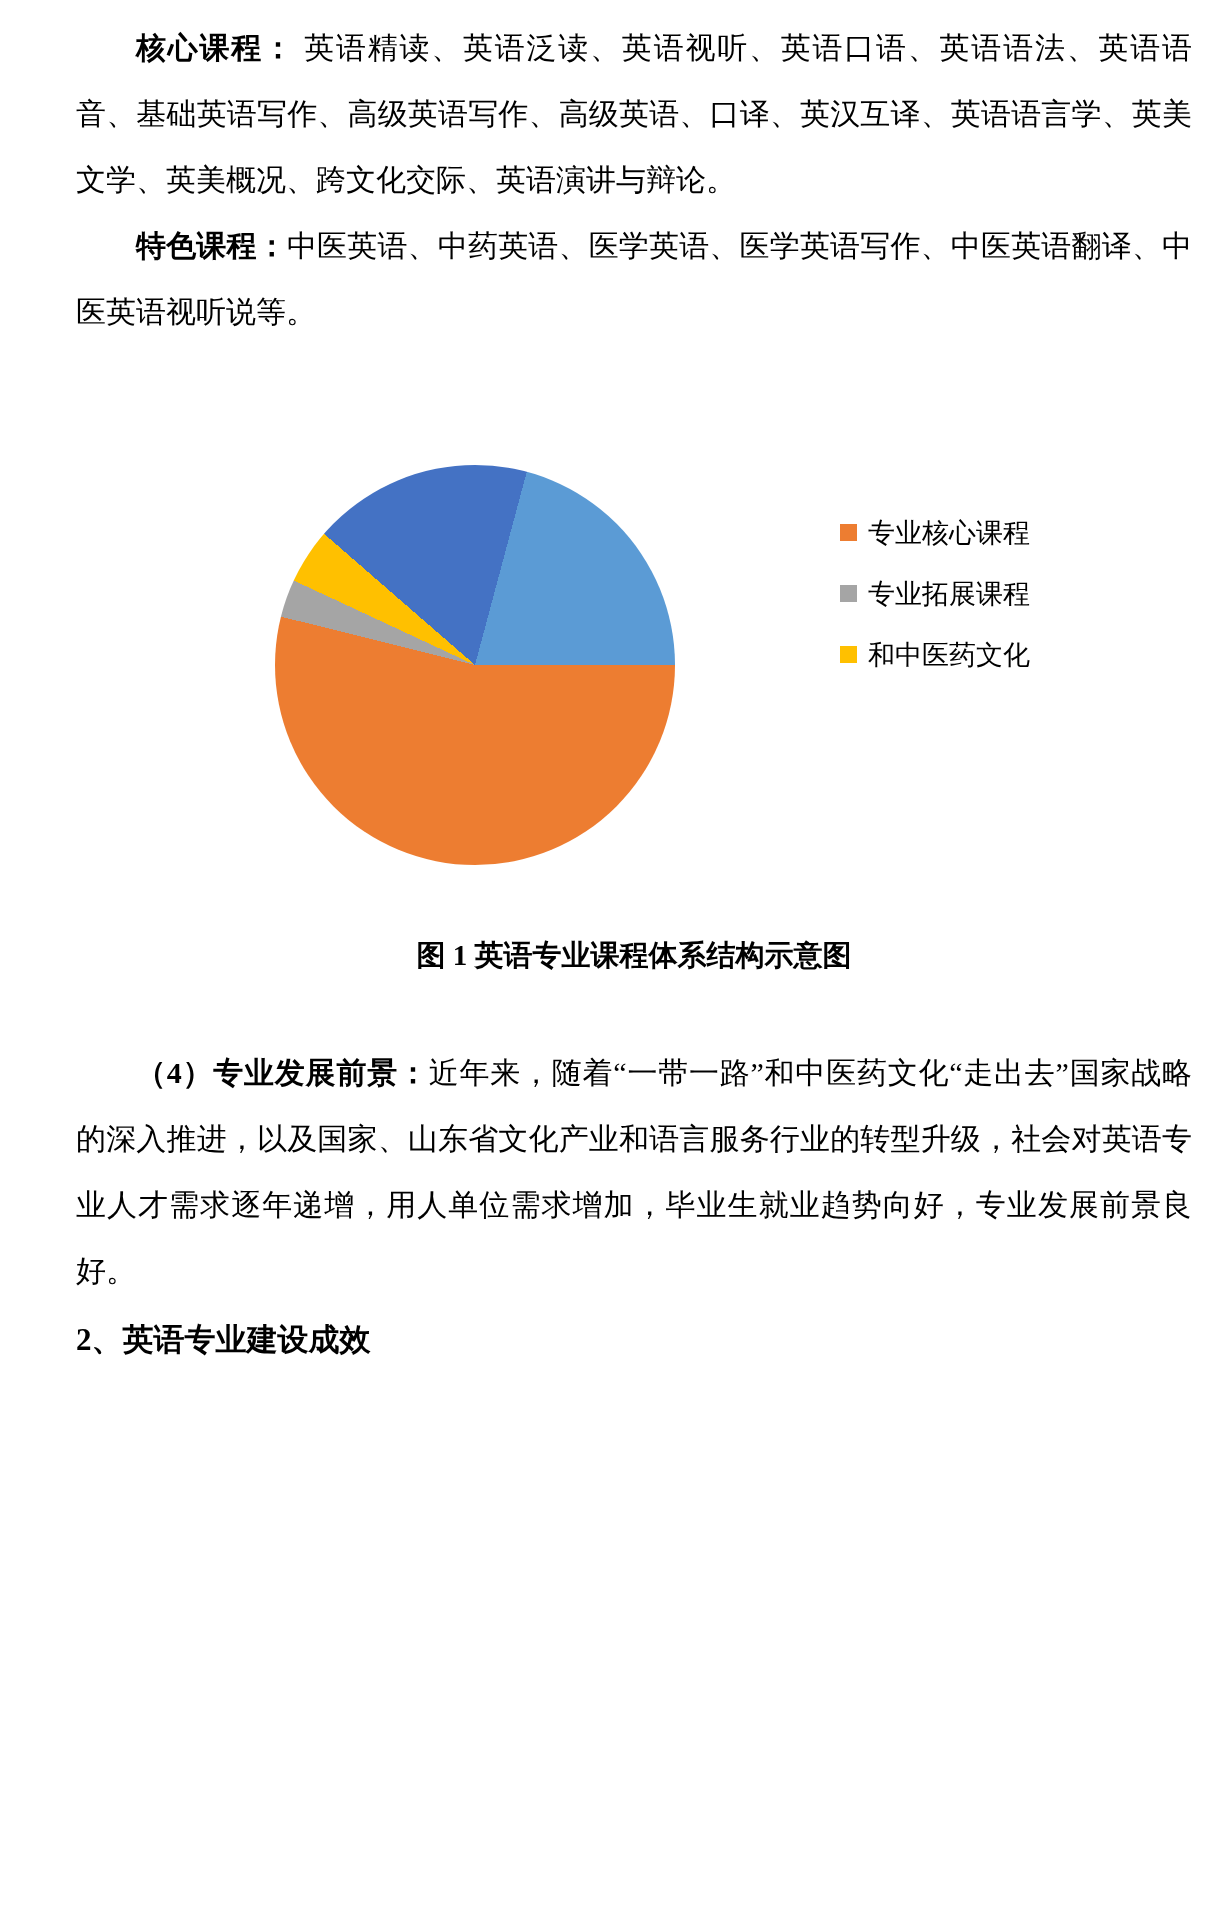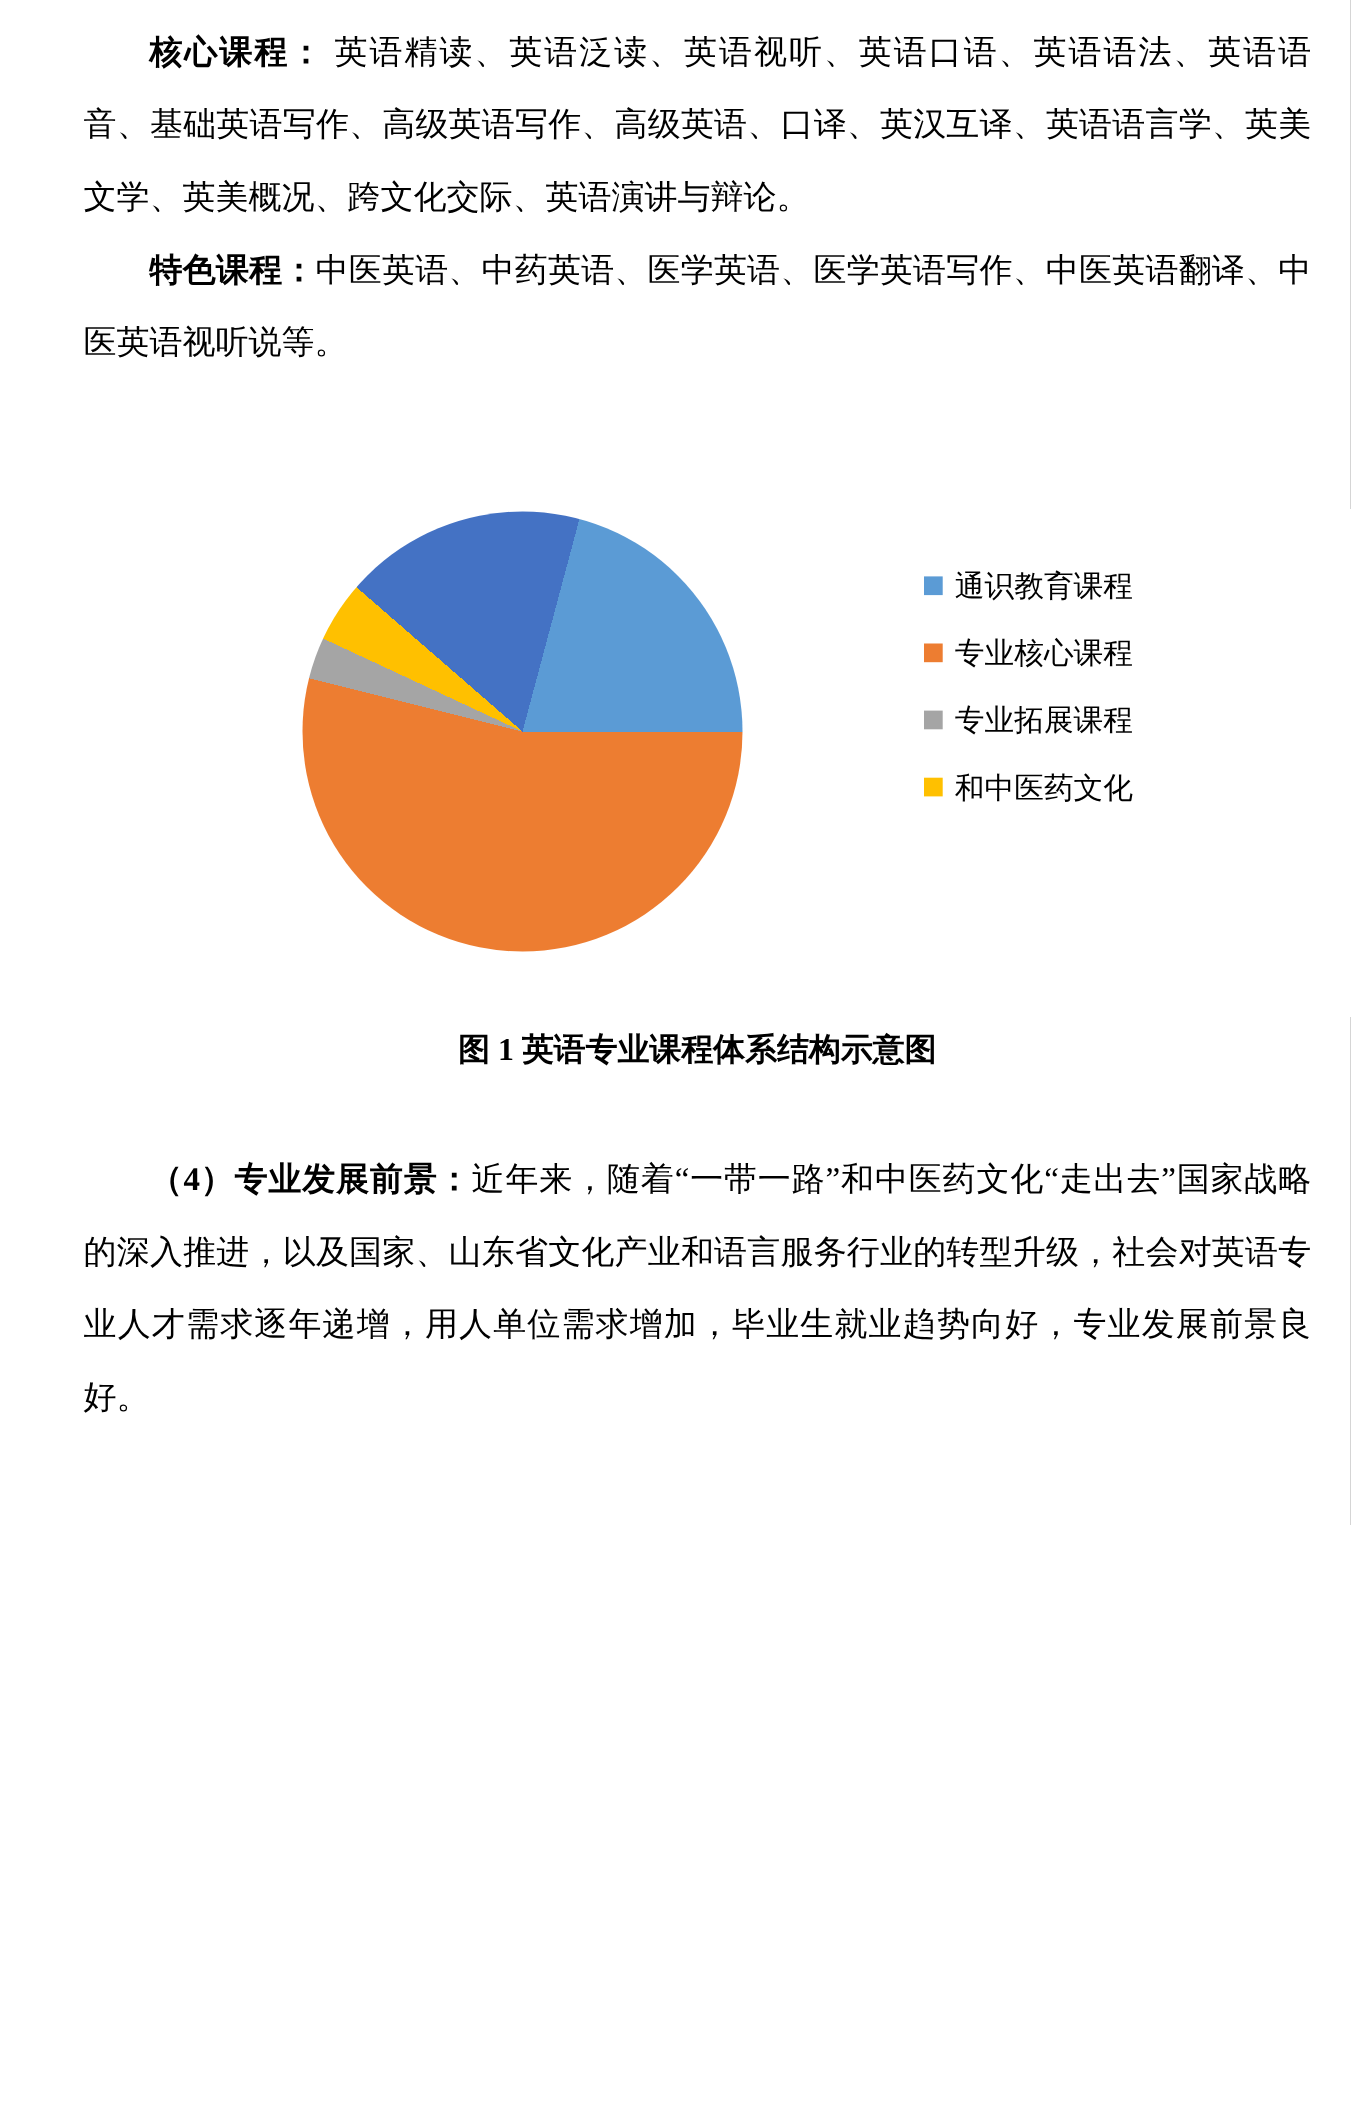--- a/index.html
+++ b/index.html
@@ -40,39 +40,36 @@
   <div class="doc">
 
     <p class="para"><b>核心课程：</b><span> 英语精读、英语泛读、英语视听、英语口语、英语语法、英语语音、基础英语写作、高级英语写作、高级英语、口译、英汉互译、英语语言学、英美文学、英美概况、跨文化交际、英语演讲与辩论。</span></p>
 
     <p class="para"><b>特色课程：</b><span>中医英语、中药英语、医学英语、医学英语写作、中医英语翻译、中医英语视听说等。</span></p>
 
     <figure class="figure">
       <div class="pie" style="background: conic-gradient(rgb(68, 114, 196) 0deg, rgb(68, 114, 196) 15deg, rgb(91, 155, 213) 15deg, rgb(91, 155, 213) 90deg, rgb(237, 125, 49) 90deg, rgb(237, 125, 49) 284deg, rgb(165, 165, 165) 284deg, rgb(165, 165, 165) 295deg, rgb(255, 192, 0) 295deg, rgb(255, 192, 0) 311deg, rgb(68, 114, 196) 311deg, rgb(68, 114, 196) 360deg);"></div>
       <ul class="legend">
         <li>
-            <span class="swatch" style="background: rgb(91, 155, 213);"></span>
-            <span>通识教育课程</span>
-          </li>
-        <li>
             <span class="swatch" style="background: rgb(237, 125, 49);"></span>
             <span>专业核心课程</span>
           </li>
         <li>
             <span class="swatch" style="background: rgb(165, 165, 165);"></span>
             <span>专业拓展课程</span>
           </li>
         <li>
             <span class="swatch" style="background: rgb(255, 192, 0);"></span>
             <span>和中医药文化</span>
           </li>
       </ul>
     </figure>
 
     <p class="caption">图 1 英语专业课程体系结构示意图</p>
 
     <p class="para p-prospect"><b>（4）专业发展前景：</b><span>近年来，随着“一带一路”和中医药文化“走出去”国家战略的深入推进，以及国家、山东省文化产业和语言服务行业的转型升级，社会对英语专业人才需求逐年递增，用人单位需求增加，毕业生就业趋势向好，专业发展前景良好。</span></p>
 
+    <h2 class="section-h">2、英语专业建设成效</h2>
 
 
 
   </div>
 </div>
 
 </body></html>

